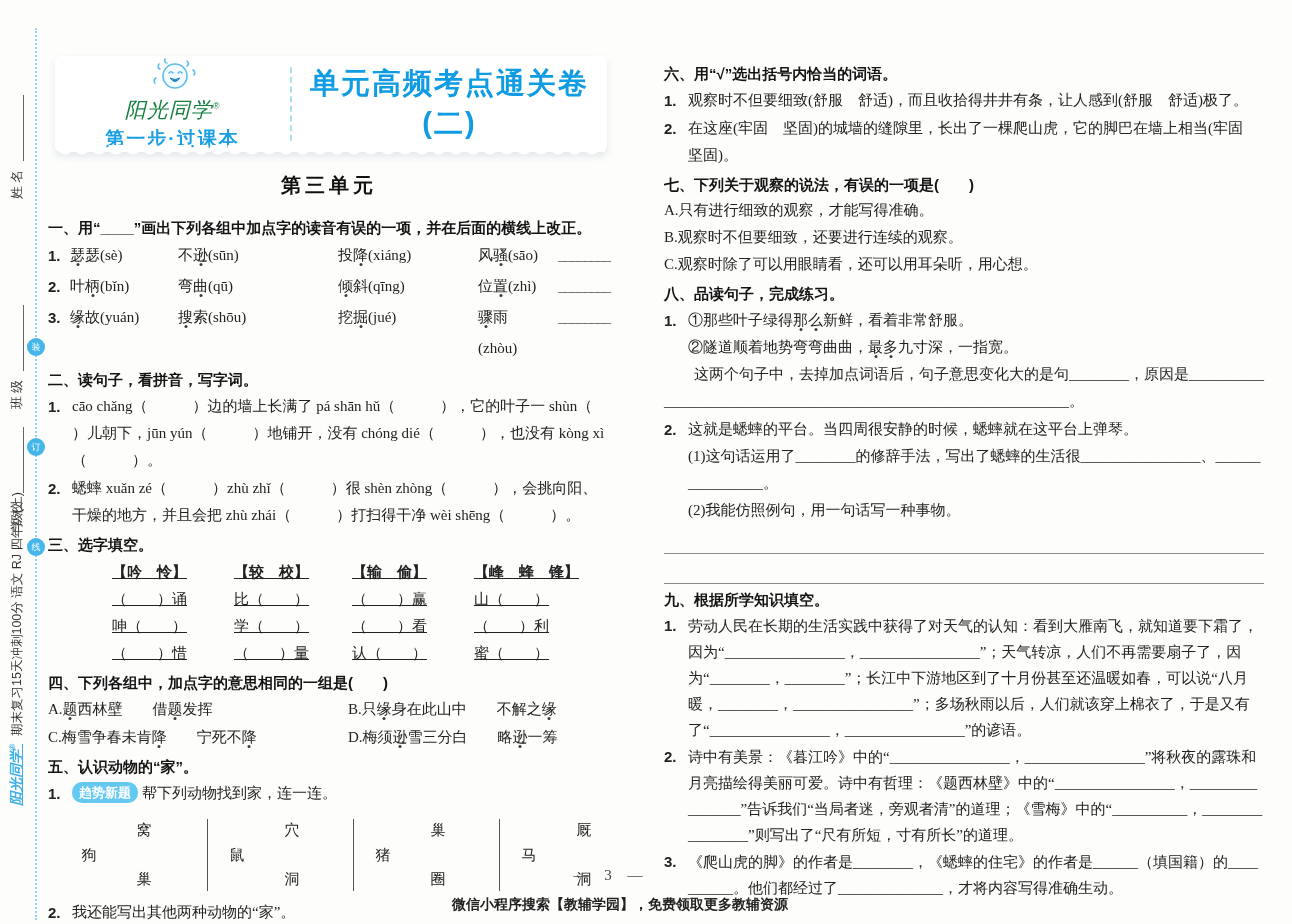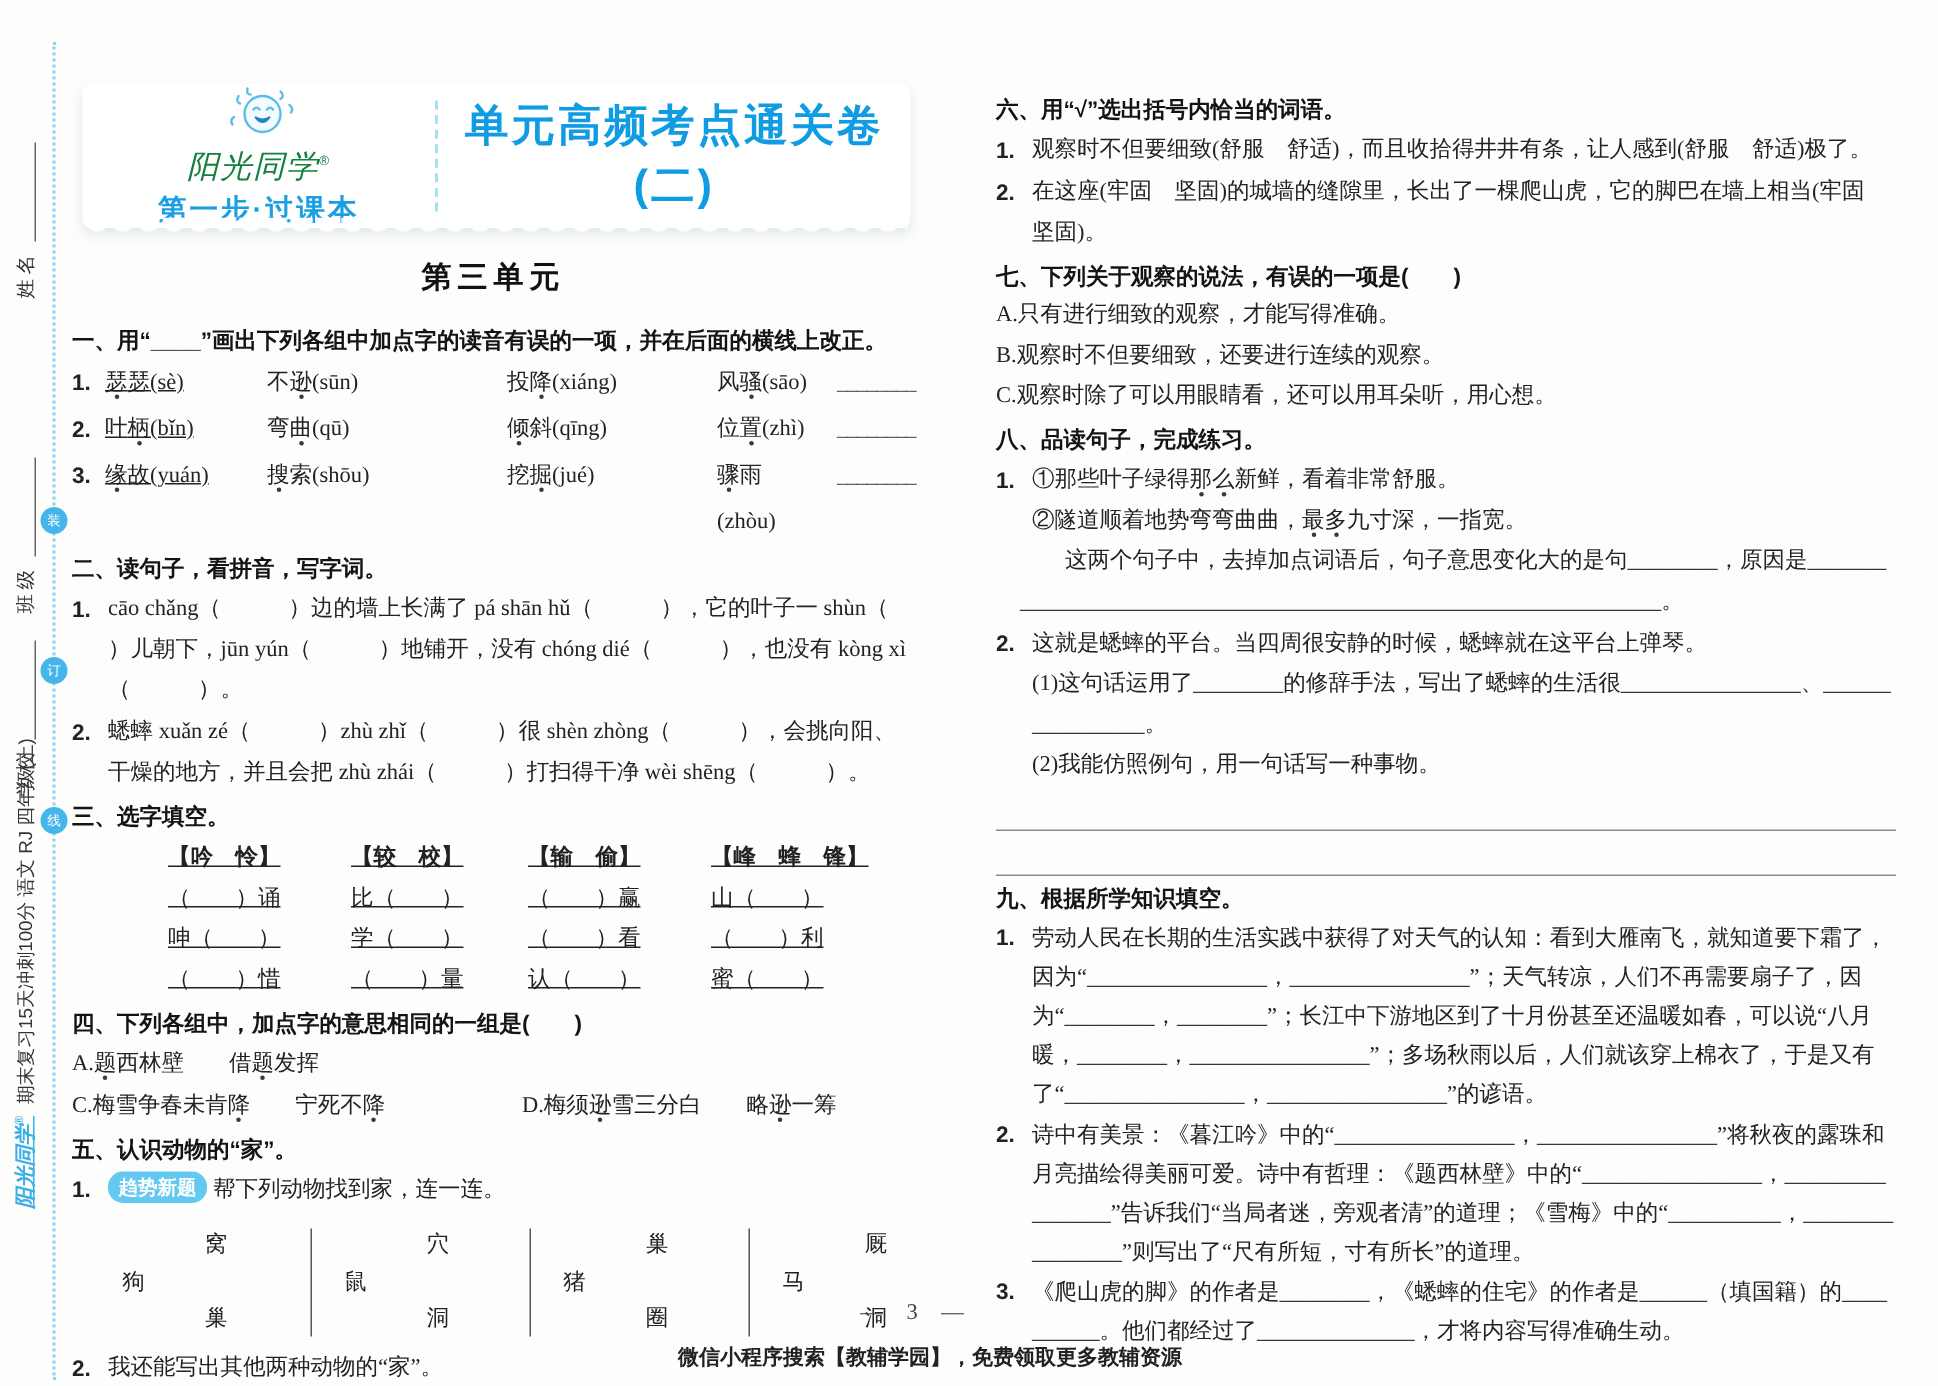--- a/index.html
+++ b/index.html
@@ -60,29 +60,29 @@
   .col{position:absolute;font-size:15px;line-height:27px;}
   .col-left{left:48px;top:172px;width:562px;}
   .col-right{left:664px;top:58px;width:600px;}
   .unit-title{text-align:center;font-family:"Liberation Sans",sans-serif;font-weight:800;
     font-size:20px;color:#111;margin:0 0 16px 0;letter-spacing:4px;}
   .qtitle{font-family:"Liberation Sans",sans-serif;font-weight:700;color:#141414;
     font-size:15px;line-height:25px;margin-top:3px;}
   .item{display:flex;margin-top:1px;}
   .item .num{flex:none;width:24px;font-family:"Liberation Sans",sans-serif;font-weight:700;}
   .item .itext{flex:1;overflow-wrap:anywhere;word-break:break-all;}
-  .q-indent{text-indent:2em;margin-left:16px;}
+  .q-indent{text-indent:2em;}
   .dot{position:relative;}
   .dot::after{content:"";position:absolute;left:50%;transform:translateX(-50%);
     bottom:-3px;width:3px;height:3px;border-radius:50%;background:#3a3a3a;}
 
   
   .wrow{display:flex;line-height:31px;}
   .wrow .num{flex:none;width:22px;font-family:"Liberation Sans",sans-serif;font-weight:700;}
-  .wrow .w1{width:108px;text-decoration:underline;}.wrow .w2{width:130px;}.wrow .w3{width:140px;margin-left:30px;}.wrow .w4{flex:1;}
+  .wrow .w1{width:108px;}.wrow .w2{width:130px;}.wrow .w3{width:140px;margin-left:30px;}.wrow .w4{flex:1;}
   .wrow .ablank{flex:none;width:64px;text-align:right;color:#555;letter-spacing:-1px;}
 
   
   .chargrid{margin:2px 0 2px 64px;line-height:27px;text-decoration:underline;}
   .cgrow{display:flex;}
   .cgrow .c1{width:122px;}.cgrow .c2{width:118px;}.cgrow .c3{width:122px;}.cgrow .c4{flex:1;}
   .cghead{font-weight:bold;}
 
   
   .optgrid{display:flex;line-height:28px;}
@@ -235,20 +235,21 @@
           <span class="c3">认（　　）</span>
           <span class="c4">蜜（　　）</span>
         </div>
       </div>
     </section>
 
     <section>
       <div class="qtitle">四、下列各组中，加点字的意思相同的一组是(　　)</div>
       <div class="optgrid">
         <span class="oc1">A.<span class="dot">题</span>西林壁　　借<span class="dot">题</span>发挥</span>
+        <span class="oc2">B.只<span class="dot">缘</span>身在此山中　　不解之<span class="dot">缘</span></span>
       </div>
       <div class="optgrid">
         <span class="oc1">C.梅雪争春未肯<span class="dot">降</span>　　宁死不<span class="dot">降</span></span>
         <span class="oc2">D.梅须<span class="dot">逊</span>雪三分白　　略<span class="dot">逊</span>一筹</span>
       </div>
     </section>
 
     <section>
       <div class="qtitle">五、认识动物的“家”。</div>
       <div class="item">

